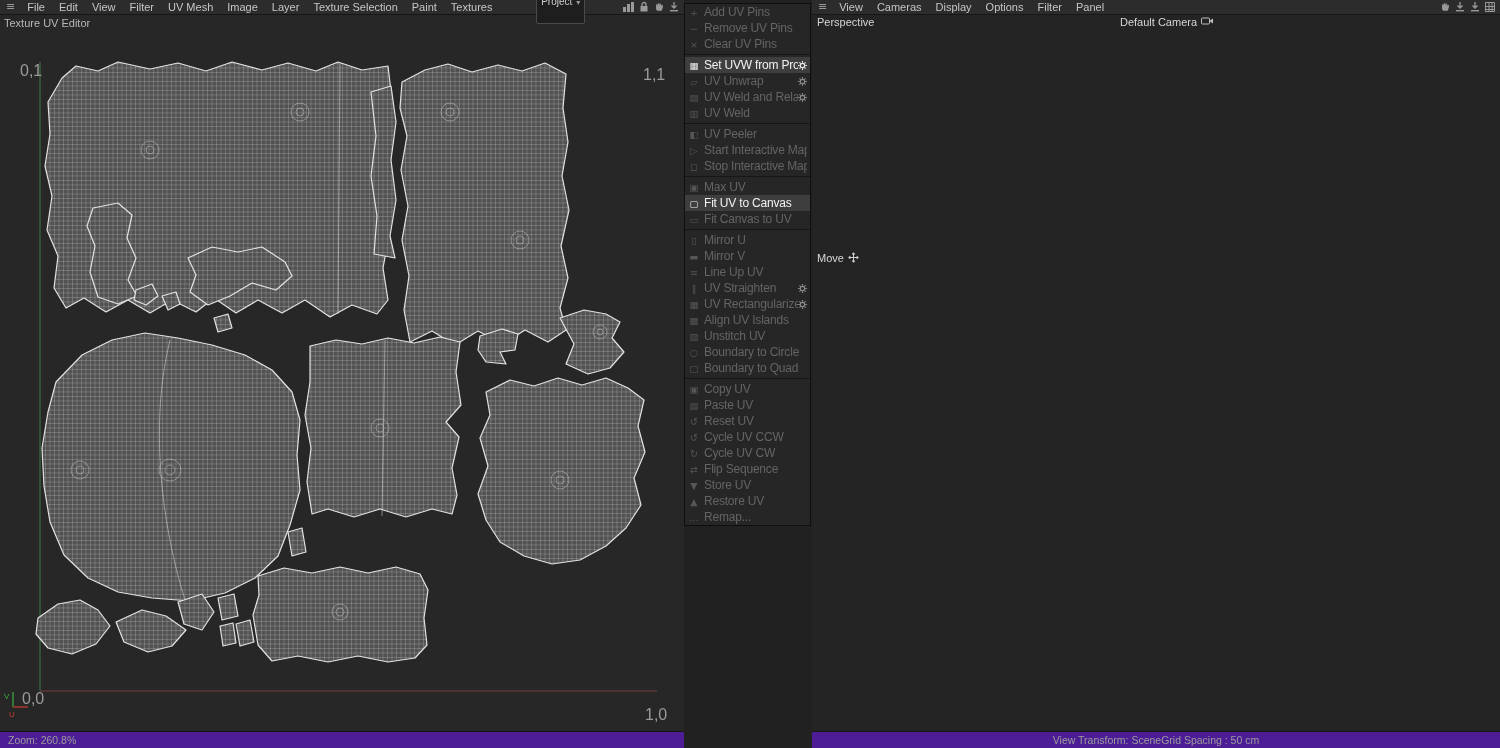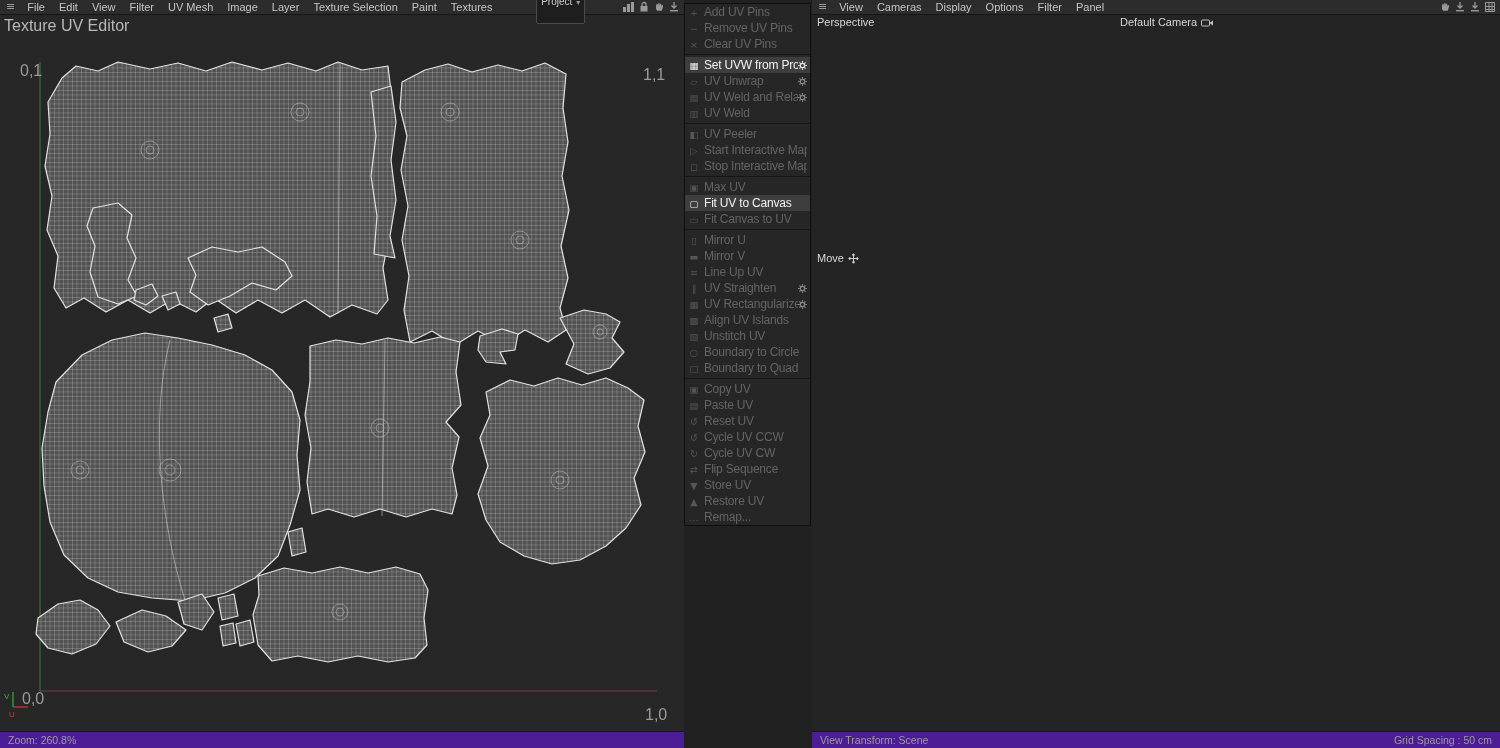--- a/index.html
+++ b/index.html
@@ -12,48 +12,48 @@
   #vp-menubar{left:812px;width:688px}
   .mi{padding:0 7px;color:#c6c6c6;font-size:11px;line-height:14px;white-space:nowrap;cursor:default}
   .hamb{padding:0 5px 0 6px;color:#9a9a9a;font-family:"DejaVu Sans",sans-serif}
   .mb-icons{margin-left:auto;display:flex;align-items:center;gap:3px;padding-right:4px}
   .mb-icons svg{display:block}
   .proj-select{margin-left:auto;display:flex;align-items:flex-end;gap:4px;background:#1e1e1e;border:1px solid #4a4a4a;border-radius:2px;height:12px;padding:16px 4px;color:#cfcfcf;font-size:10px}
   .caret{font-size:8px;color:#9a9a9a;font-family:"DejaVu Sans",sans-serif}
 
   
   #left-pane{position:absolute;left:0;top:0;width:684px;height:748px;background:#272727}
-  #panel-title{position:absolute;left:4px;top:17px;font-size:16px;color:#b8b8b8;z-index:4}
+  #panel-title{position:absolute;left:4px;top:17px;font-size:11px;color:#b8b8b8;z-index:4}
   #uv-canvas{position:absolute;left:0;top:15px;z-index:1}
   .uvlabel{position:absolute;font-size:16px;color:#9a9a9a;z-index:3}
 
   
   .statusbar{position:absolute;top:731px;height:17px;background:#4c1d95;border-top:1px solid #161616;display:flex;align-items:center;font-size:10.5px;color:#9c9c9c;z-index:5}
   #left-status{left:0;width:684px;padding-left:8px}
-  #vp-status{left:812px;width:688px;padding:0 8px;justify-content:space-between}
+  #vp-status{left:812px;width:688px;padding:0 8px;justify-content:center}
 
   
   #mid-strip{position:absolute;left:684px;top:0;width:128px;height:748px;background:#212121;z-index:2}
   #cmd-panel{position:absolute;left:684px;top:3px;width:127px;background:#262626;border:1px solid #0f0f0f;z-index:6}
   .cmd-row{height:16px;display:flex;align-items:center;padding:0 3px;white-space:nowrap}
   .cmd-row .ci{width:12px;text-align:center;font-size:9.5px;margin-right:4px;font-family:"DejaVu Sans",sans-serif;flex:0 0 auto}
   .cmd-row .cl{font-size:12px;letter-spacing:-0.2px;flex:1 1 auto;overflow:hidden}
   .cmd-row .gear{flex:0 0 auto;color:#8a8a8a}
   .cmd-row.disabled .cl{color:#646464}
   .cmd-row.disabled .ci{color:#565656}
   .cmd-row.highlight{background:#3e3e3e}
   .cmd-row.highlight .cl{color:#f2f2f2}
   .cmd-row.highlight .ci{color:#eaeaea}
   .cmd-row.highlight .gear{color:#e6e6e6}
   .cmd-sep{height:5px;position:relative}
   .cmd-sep::after{content:"";position:absolute;left:0;right:0;top:2px;height:1px;background:#161616}
 
   
   #viewport{position:absolute;left:812px;top:0;width:688px;height:748px;background:#242424}
-  .vplabel{position:absolute;z-index:4;font-size:11px;color:#d6d6d6;display:flex;align-items:flex-end;gap:4px}
+  .vplabel{position:absolute;z-index:4;font-size:11px;color:#d6d6d6;display:flex;align-items:flex-start;gap:4px}
 </style>
 </head>
 <body>
 
 <div id="left-pane">
 
   <div class="menubar" id="left-menubar">
     <span class="mi hamb">≡</span>
     <span class="mi">File</span>
     <span class="mi">Edit</span>

